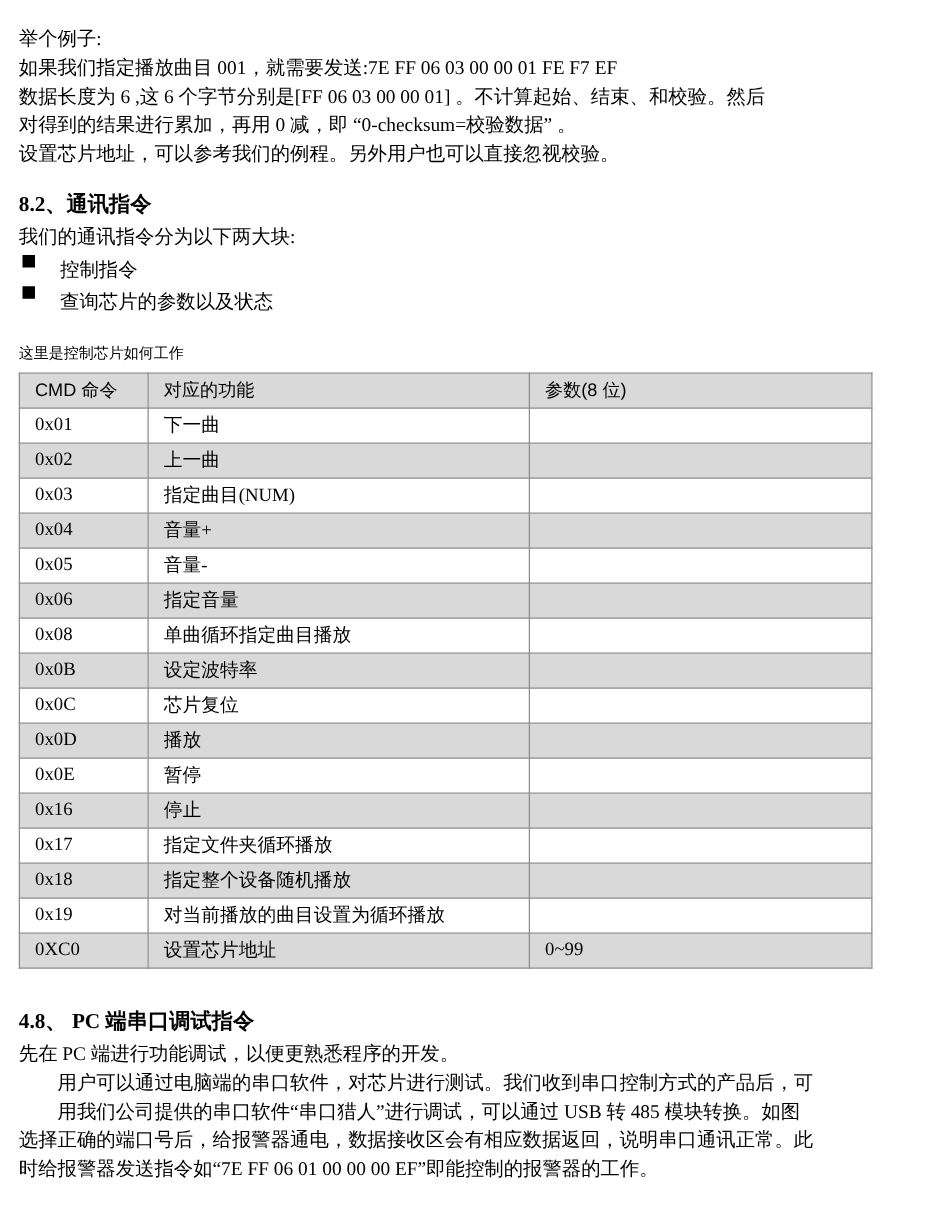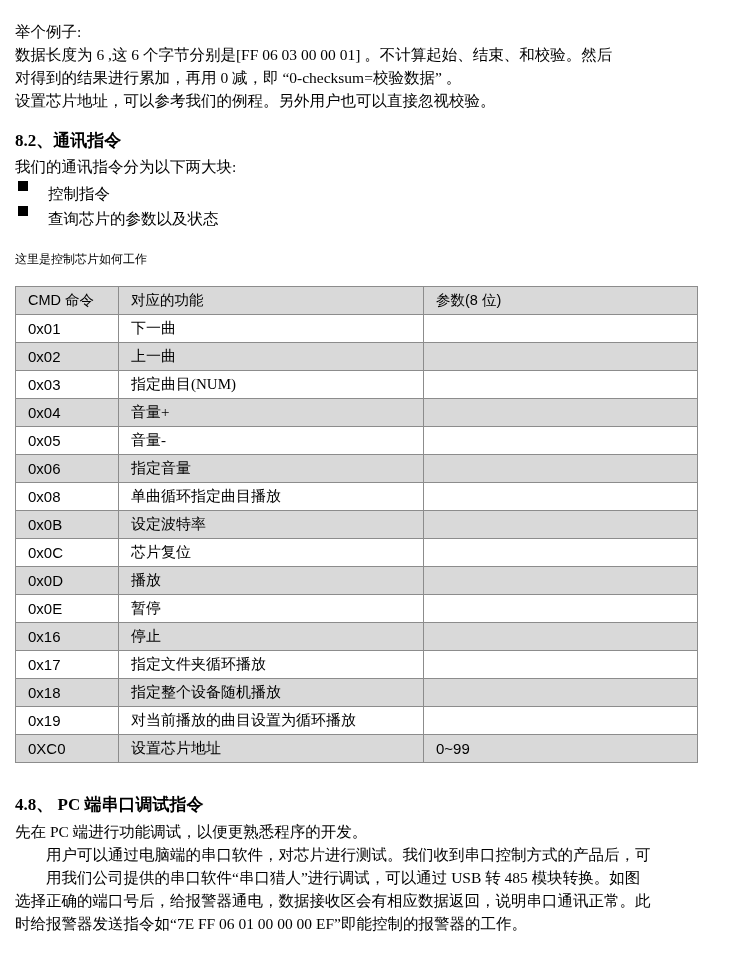--- a/index.html
+++ b/index.html
@@ -49,33 +49,34 @@
     margin-top: 17px;
     font-size: 12px;
     font-weight: 400;
     line-height: 22px;
   }
 
   table.cmd-table {
     border-collapse: collapse;
     table-layout: fixed;
     width: 682px;
-    margin-top: 16px;
+    margin-top: 5px;
     padding-left: 14px;
   }
   .cmd-table th, .cmd-table td {
     border: 1px solid #8c8c8c;
     height: 27px;
     padding: 0 4px 0 12px;
     font-size: 15px;
     font-weight: 400;
     text-align: left;
     vertical-align: middle;
     overflow: hidden;
     white-space: nowrap;
+    font-family: Liberation Serif, serif;
   }
   .cmd-table thead th {
     background: #d9d9d9;
     font-family: "Liberation Sans", "DejaVu Sans", sans-serif;
     font-size: 14.5px;
   }
   .cmd-table tbody tr:nth-child(even) { background: #d9d9d9; }
   .cmd-cell, .param-cell {
     font-family: "Liberation Sans", "DejaVu Sans", sans-serif;
     font-size: 14.5px;
@@ -85,20 +86,21 @@
   .h83 { margin-top: 31px; }
   .para { margin-top: 4px; }
 </style>
 </head>
 <body>
 
 <div class="page">
 
   <div class="intro">
     <div class="line">举个例子:</div>
+    <div class="line">如果我们指定播放曲目 001，就需要发送:7E FF 06 03 00 00 01 FE F7 EF</div>
     <div class="line">数据长度为 6 ,这 6 个字节分别是[FF 06 03 00 00 01] 。不计算起始、结束、和校验。然后</div>
     <div class="line">对得到的结果进行累加，再用 0 减，即 “0-checksum=校验数据” 。</div>
     <div class="line">设置芯片地址，可以参考我们的例程。另外用户也可以直接忽视校验。</div>
   </div>
 
   <h2 class="sec-heading h82">8.2、通讯指令</h2>
 
   <div class="line sec-intro">我们的通讯指令分为以下两大块:</div>
 
   <div class="bullets">

